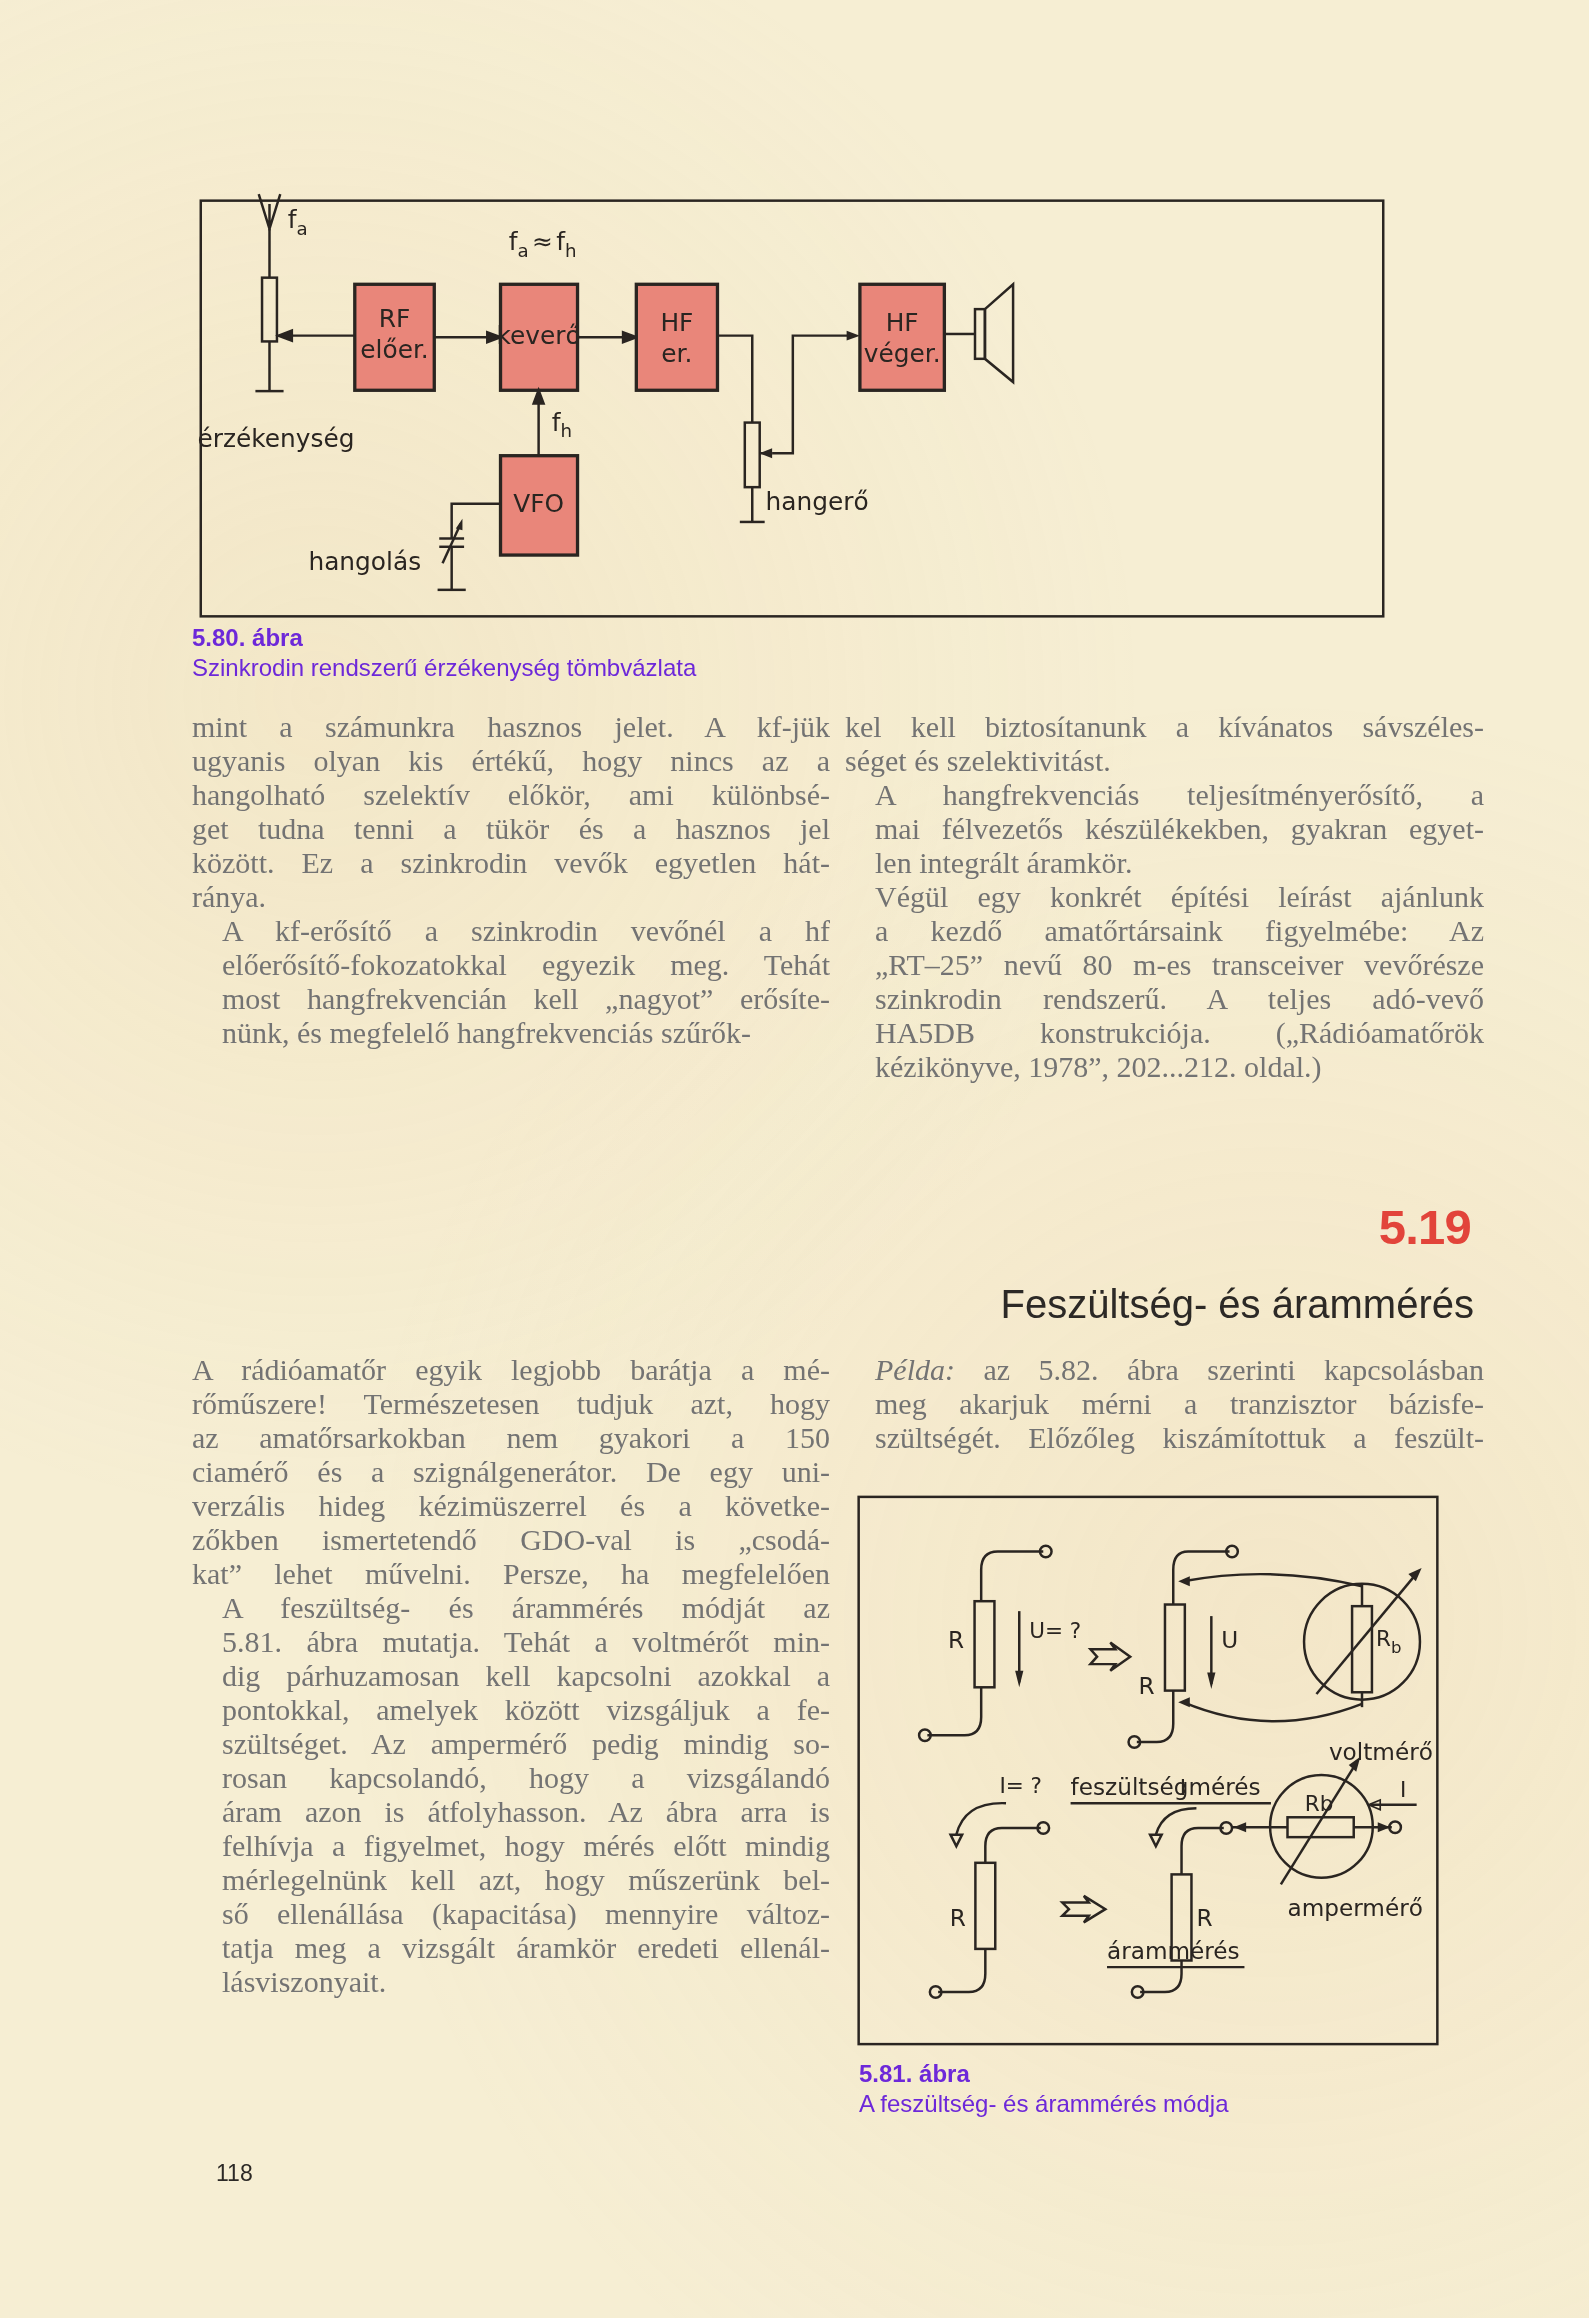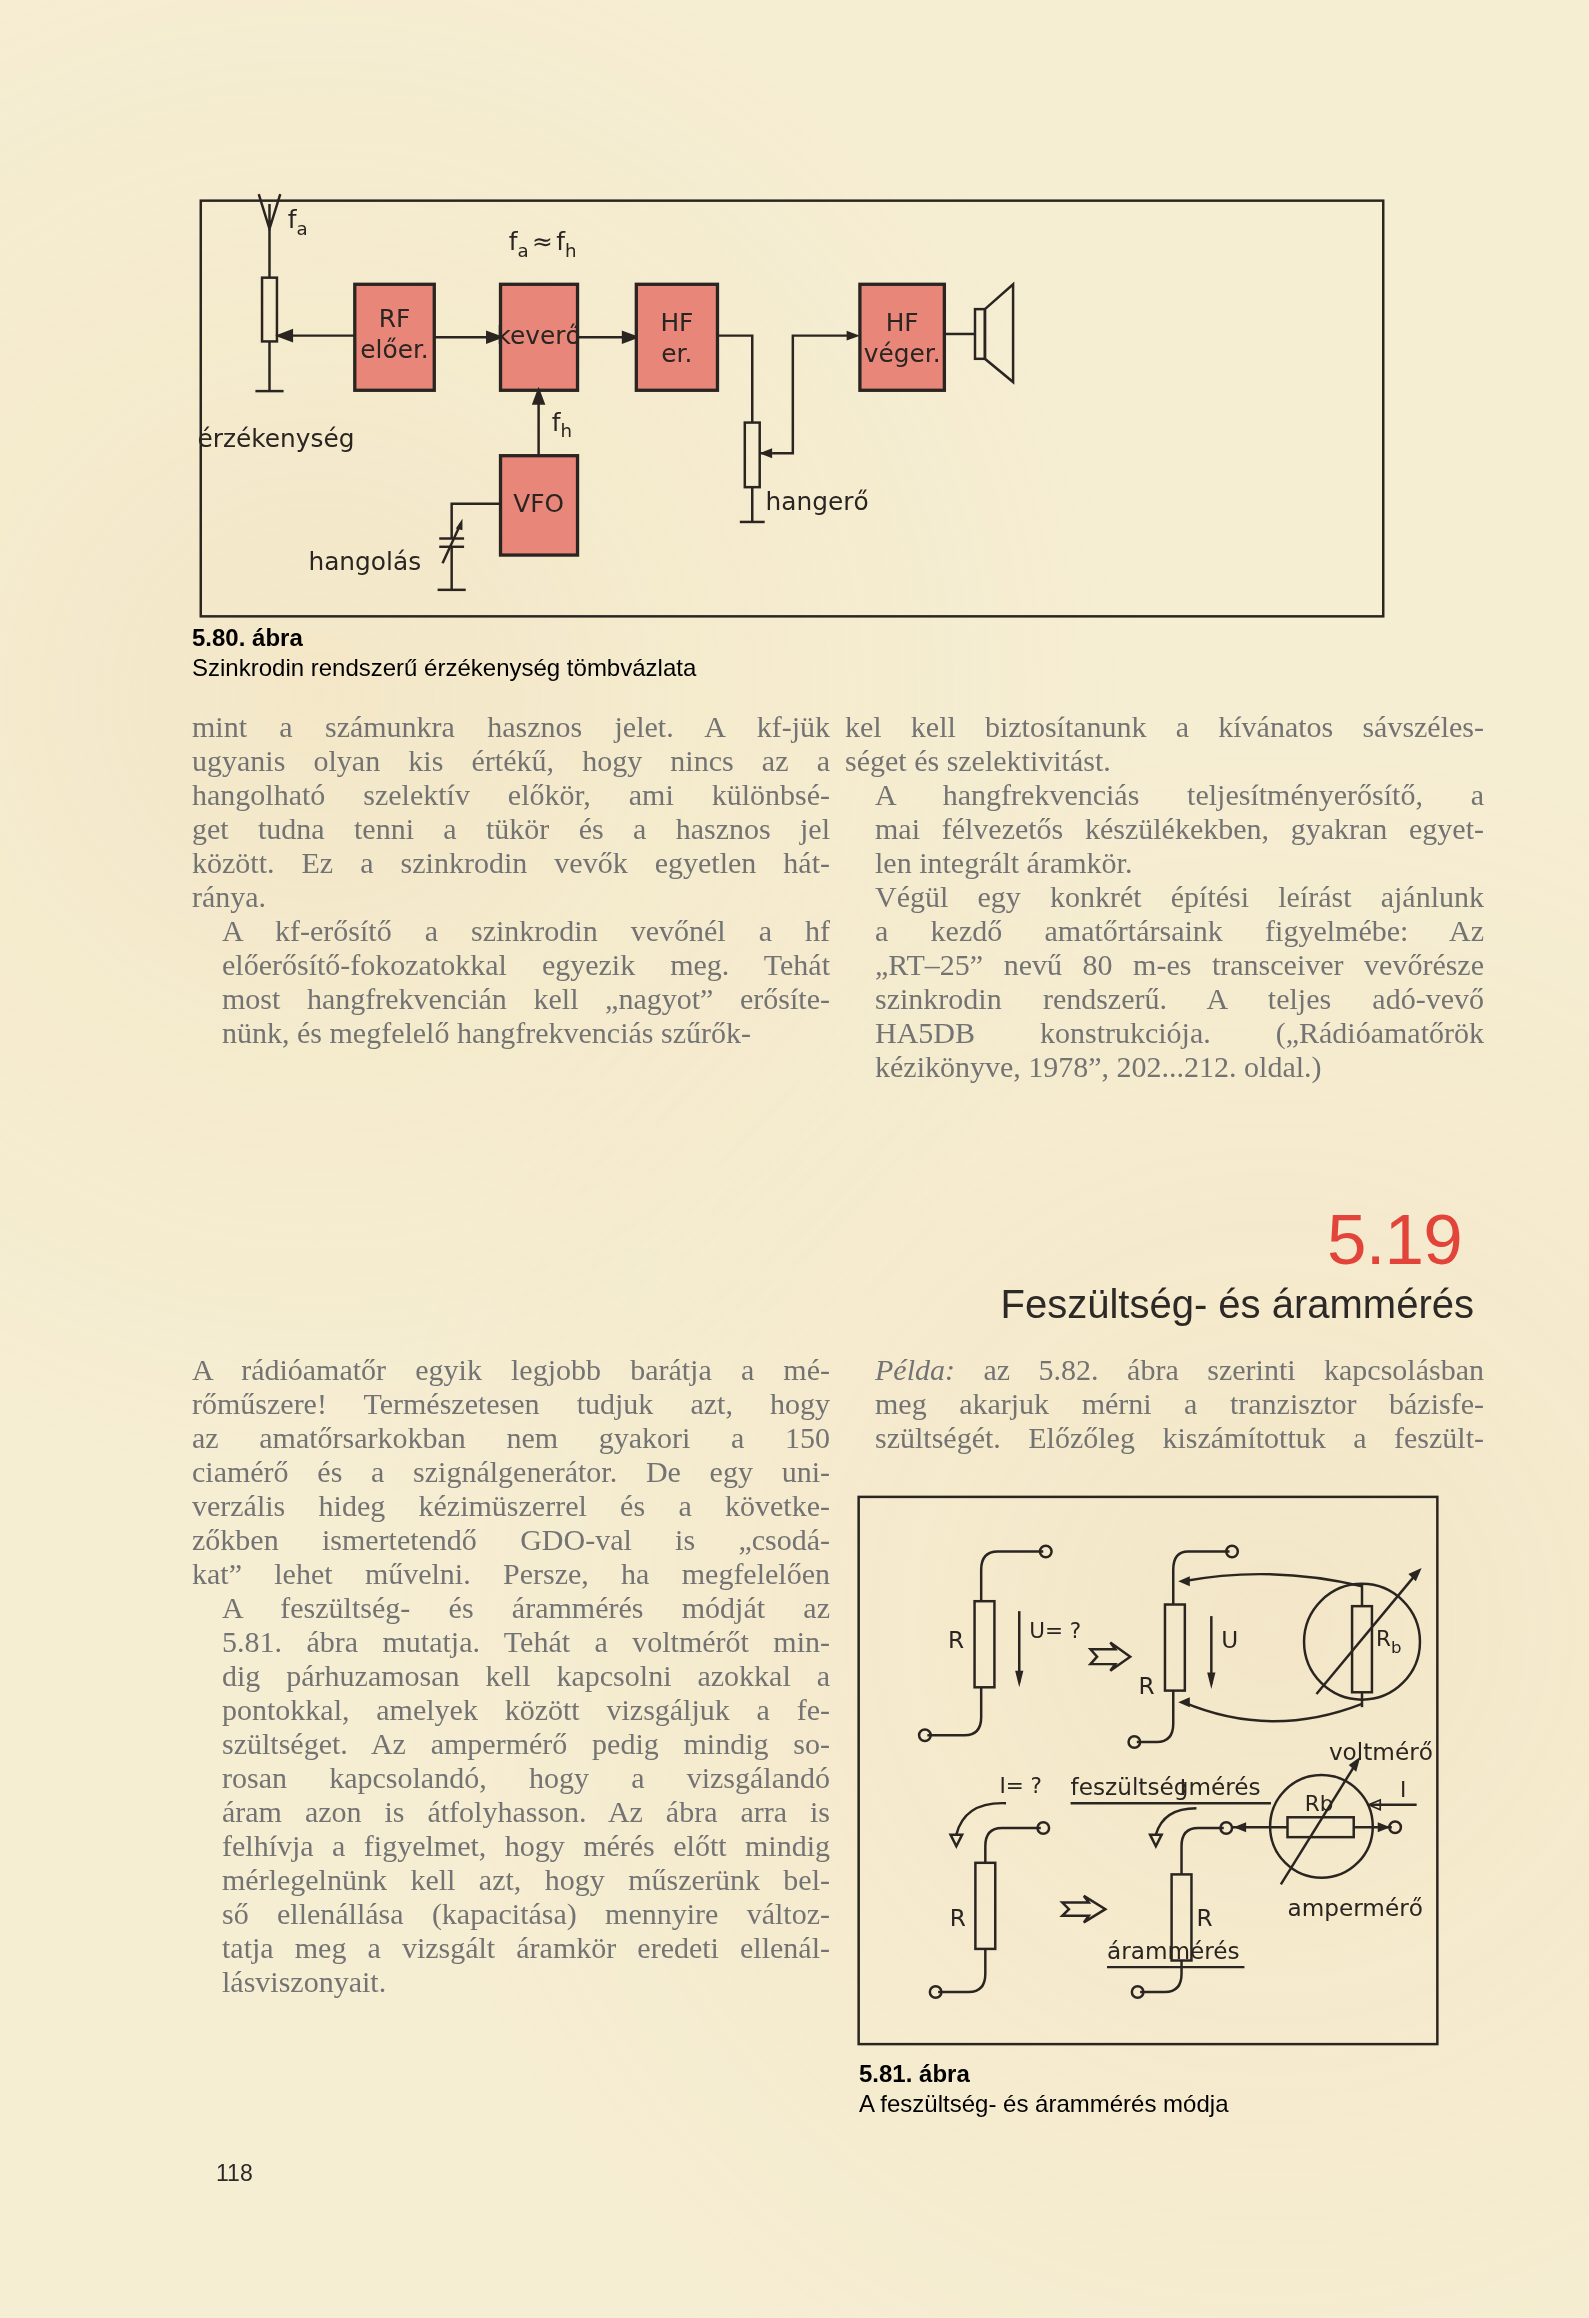--- a/index.html
+++ b/index.html
@@ -14,30 +14,30 @@
   .serif { font-family: "Liberation Serif", "DejaVu Serif", serif; }
   .sans  { font-family: "Liberation Sans", "DejaVu Sans", sans-serif; }
   .diag-font { font-family: "DejaVu Sans", "Liberation Sans", sans-serif; }
 
   .abs { position: absolute; }
 
   
   #fig580 { left: 199px; top: 199px; width: 1186px; height: 419px; }
   #fig580 svg { width: 100%; height: 100%; overflow: visible; }
 
-  .caption { font-size: 24px; line-height: 30px; color: #000000; }
+  .caption { font-size: 24px; line-height: 30px; color: #6d28d9; }
   .caption .num { font-weight: bold; }
 
   .col { font-size: 30px; line-height: 34px; text-align: justify; color: #737373; }
   .col p { margin: 0; text-indent: 0; }
   .col p.ind { text-indent: 30px; }
   .col .line { display: block; text-align-last: justify; white-space: nowrap; }
   .col .line.last { text-align-last: left; }
 
-  #sec-num { right: 128px; top: 1199px; font-size: 71px; color: #e2443a; letter-spacing: -0.8px; }
+  #sec-num { right: 119px; top: 1199px; font-size: 49px; color: #e2443a; letter-spacing: -0.8px; font-weight: bold; }
   #sec-title { right: 116px; top: 1282px; font-size: 40px; color: #2c2926; }
 
   #fig581 { left: 857px; top: 1495px; width: 582px; height: 551px; }
   #fig581 svg { width: 100%; height: 100%; overflow: visible; }
 
   #page-num { left: 184px; top: 2160px; font-size: 23px; color: #2c2926; margin-left: 32px; }
 </style>
 </head>
 <body>
 

